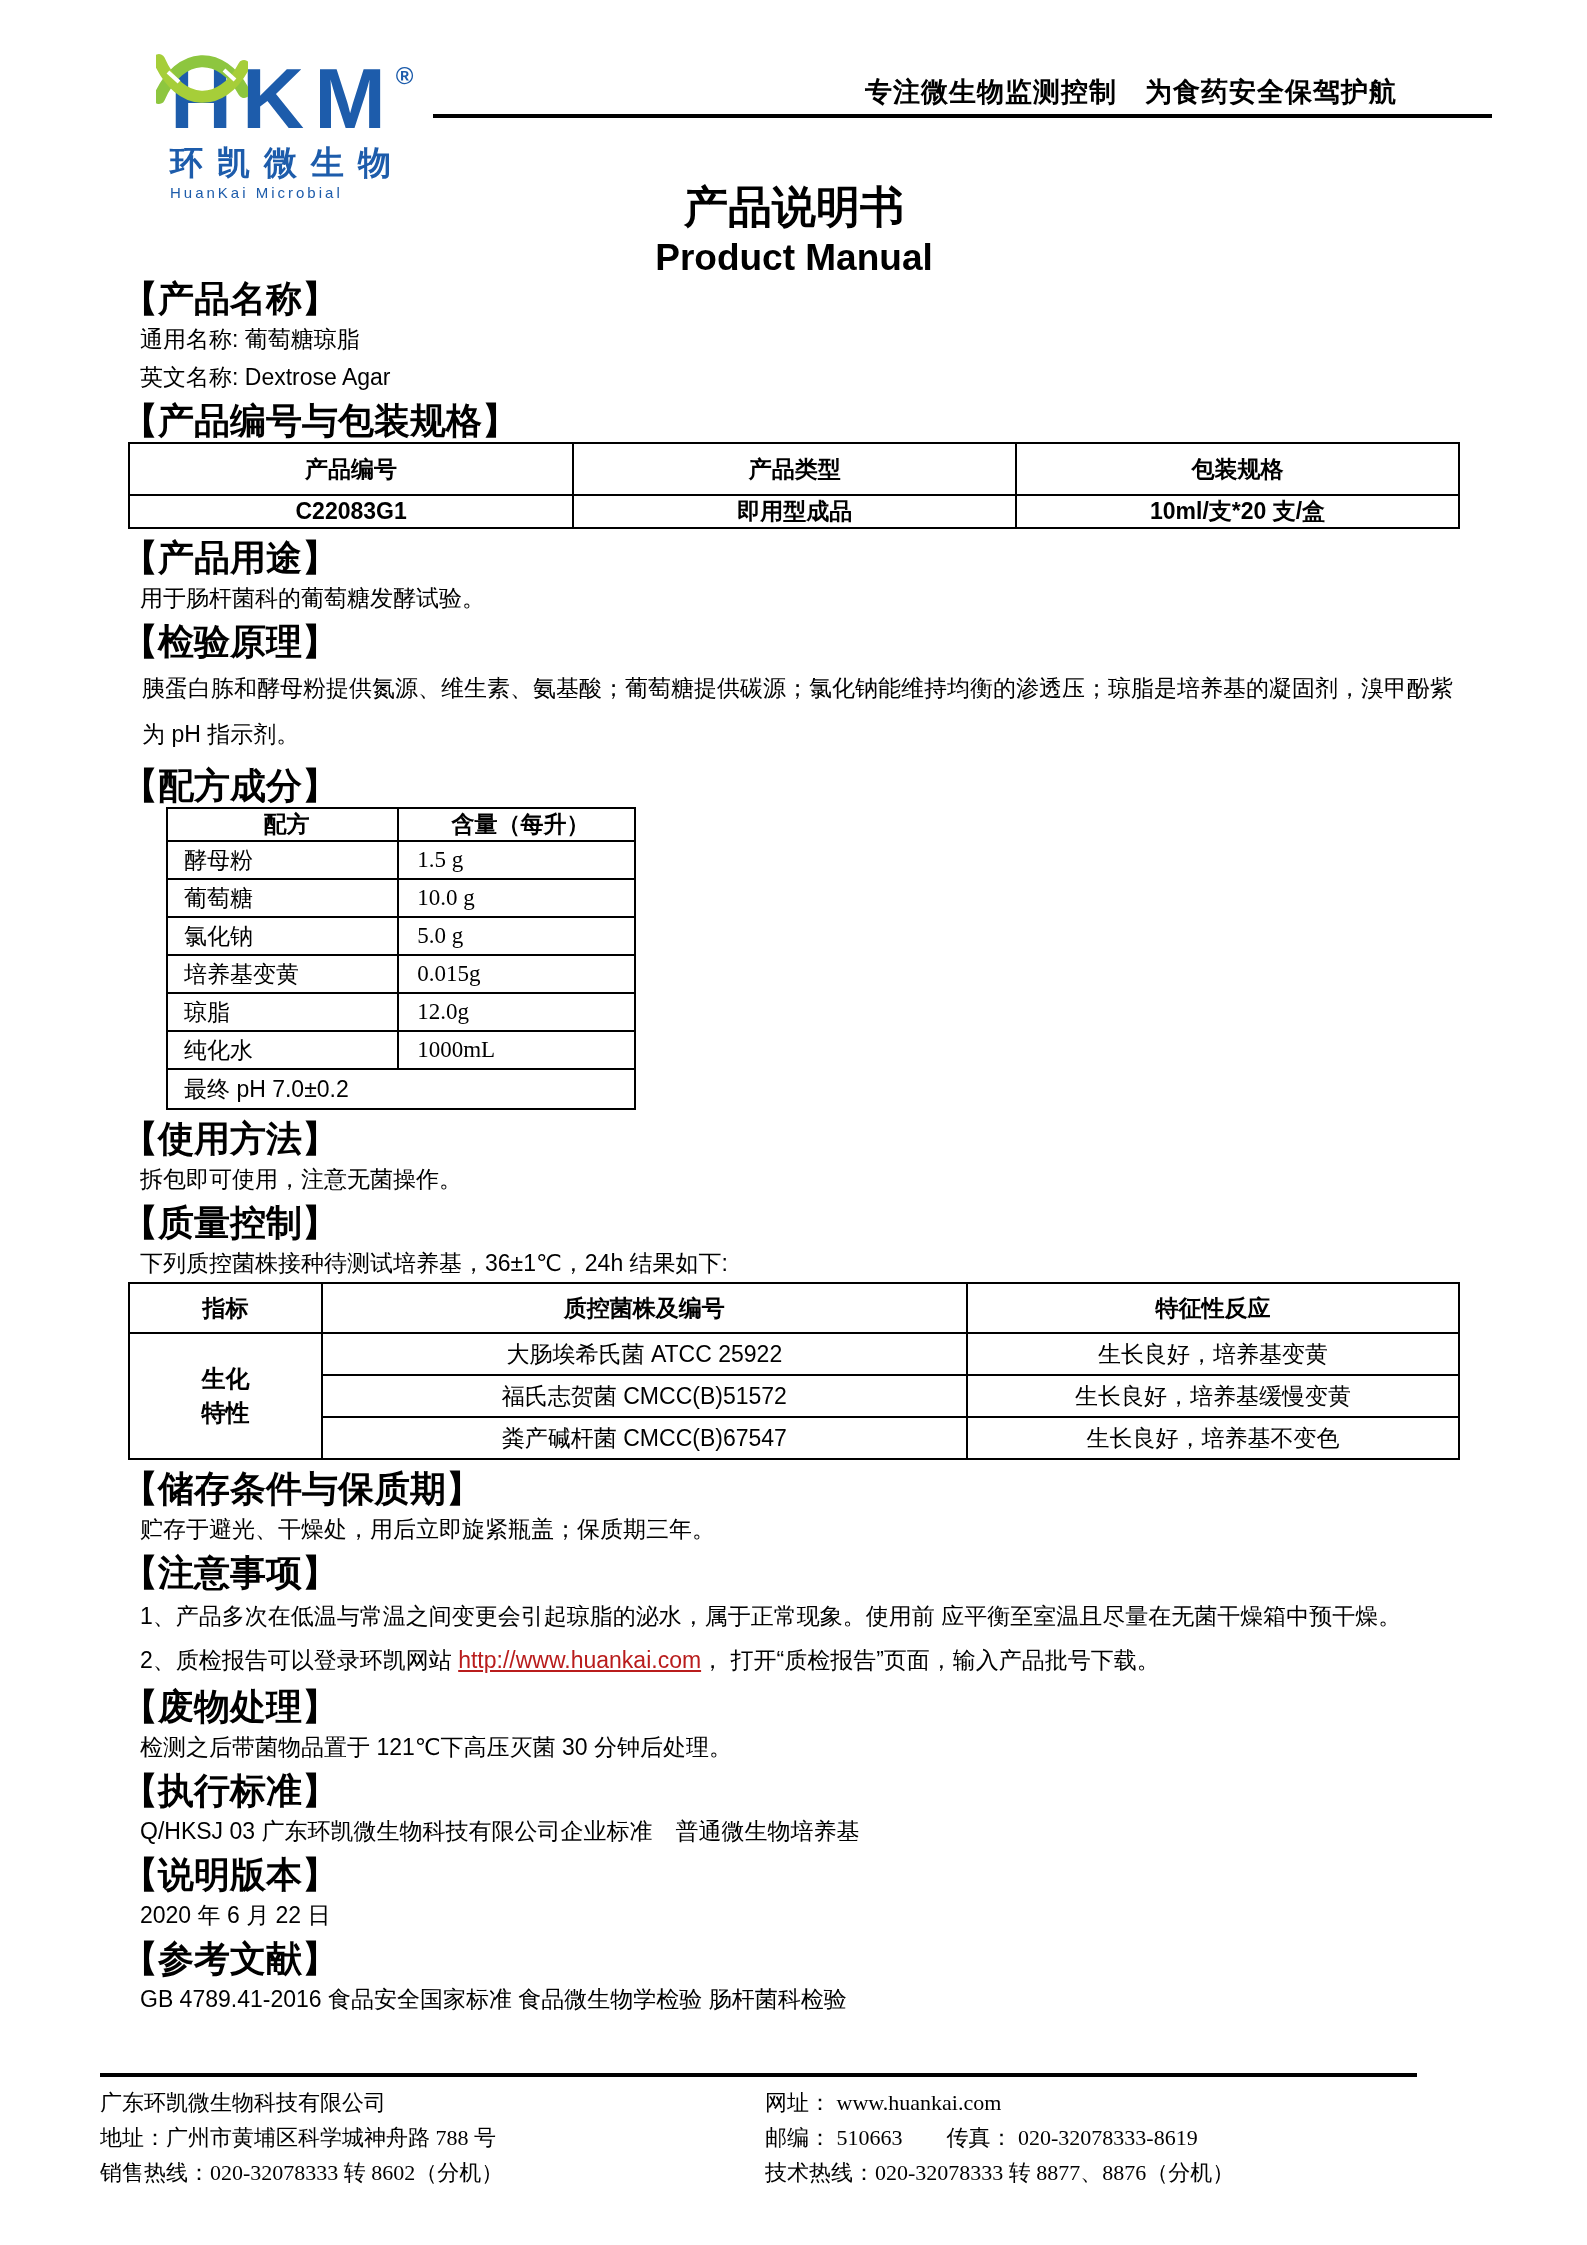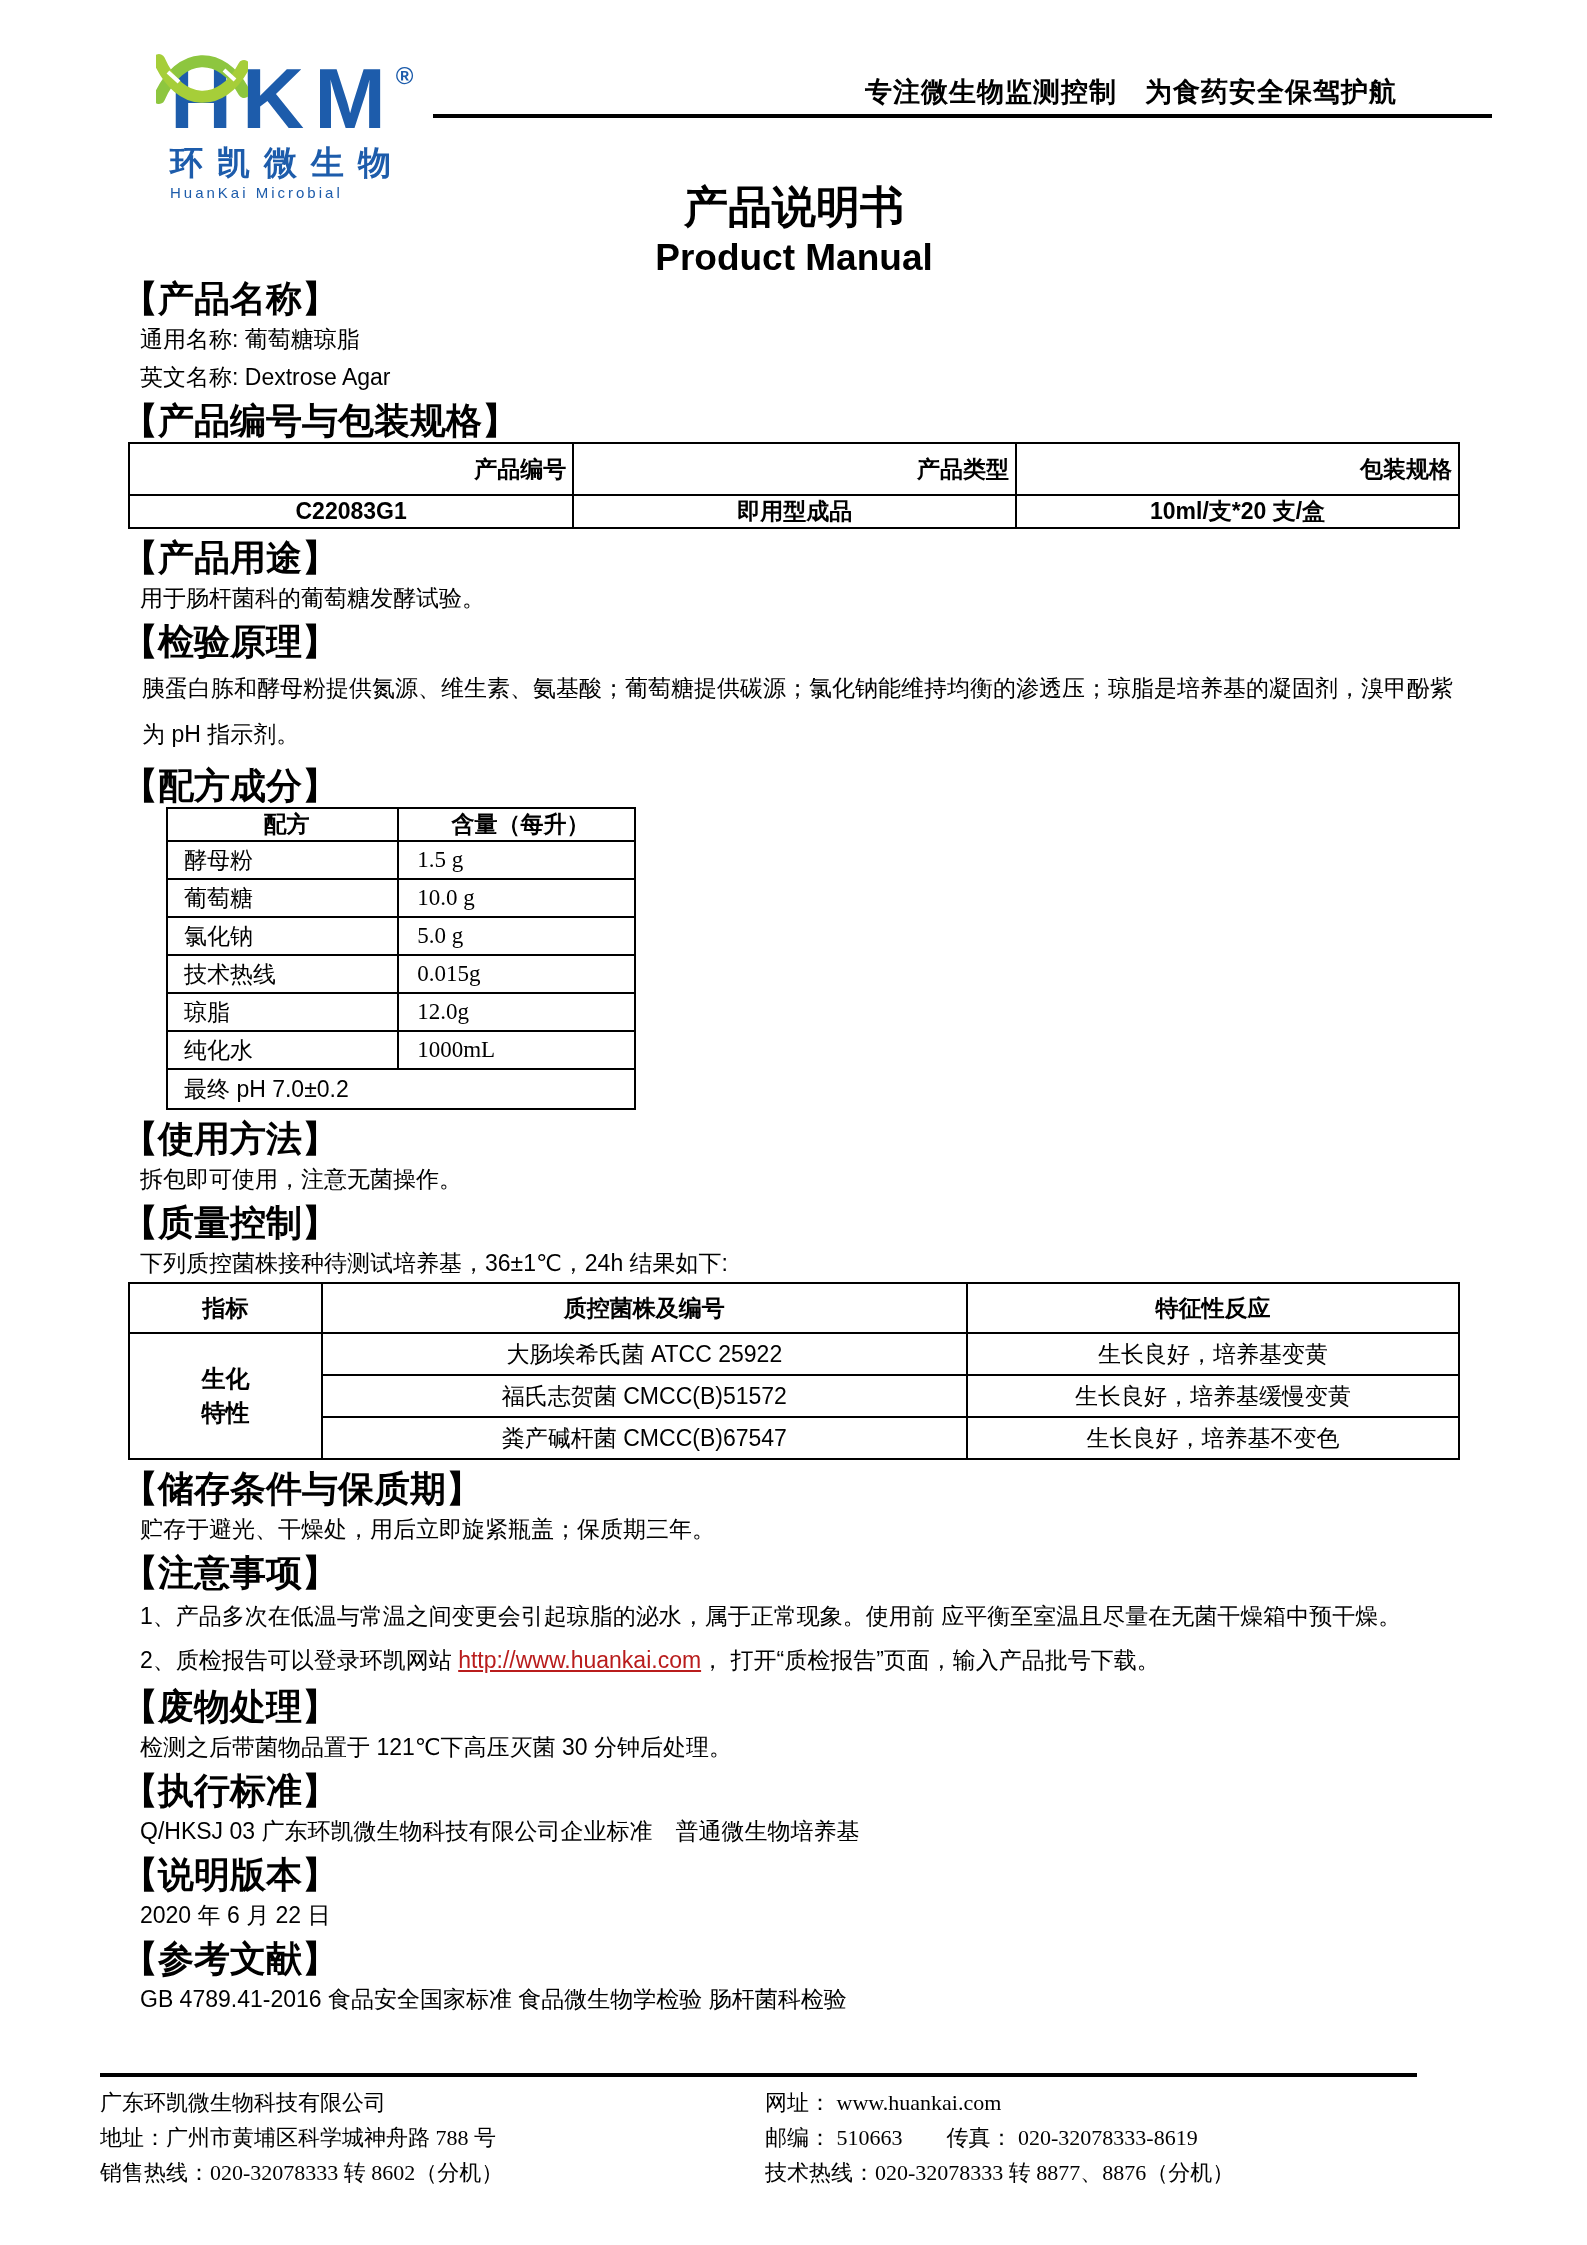--- a/index.html
+++ b/index.html
@@ -32,21 +32,21 @@
   .body-line { font-size:23px; line-height:30px; margin:8px 0 0 12px; }
   .para { font-size:23px; line-height:46px; margin:6px 0 0 14px; }
   .note-line { font-size:23px; line-height:36px; margin:8px 0 0 12px; }
   .link { color:#b91c1c; text-decoration:underline; }
 
   table { border-collapse:collapse; table-layout:fixed; }
   th,td { border:2px solid #000; font-size:23px; padding:0 6px; overflow:hidden; }
   th { font-weight:700; }
 
   .spec-table { width:100%; margin-top:4px; }
-  .spec-table th { height:52px; text-align:right; }
+  .spec-table th { height:52px; text-align:center; }
   .spec-table td { height:30px; text-align:center;font-weight:bold; }
 
   .formula-table { width:470px; margin:4px 0 0 38px; }
   .formula-table th { height:31px; text-align:center; padding-left:14px; }
   .formula-table td { height:38px; text-align:left; padding-left:16px; }
   .formula-table td.amount { font-family:"Liberation Serif","DejaVu Serif",serif; font-size:23px; padding-left:18px; }
   .formula-table td.ph-row { height:40px; font-size:23px; }
 
   .qc-table { width:100%; margin-top:4px; }
   .qc-table th { height:50px; text-align:center; }
@@ -148,21 +148,21 @@
           </tr>
           <tr>
             <td>葡萄糖</td>
             <td class="amount">10.0 g</td>
           </tr>
           <tr>
             <td>氯化钠</td>
             <td class="amount">5.0 g</td>
           </tr>
           <tr>
-            <td>技术热线</td>
+            <td>培养基变黄</td>
             <td class="amount">0.015g</td>
           </tr>
           <tr>
             <td>琼脂</td>
             <td class="amount">12.0g</td>
           </tr>
           <tr>
             <td>纯化水</td>
             <td class="amount">1000mL</td>
           </tr>

